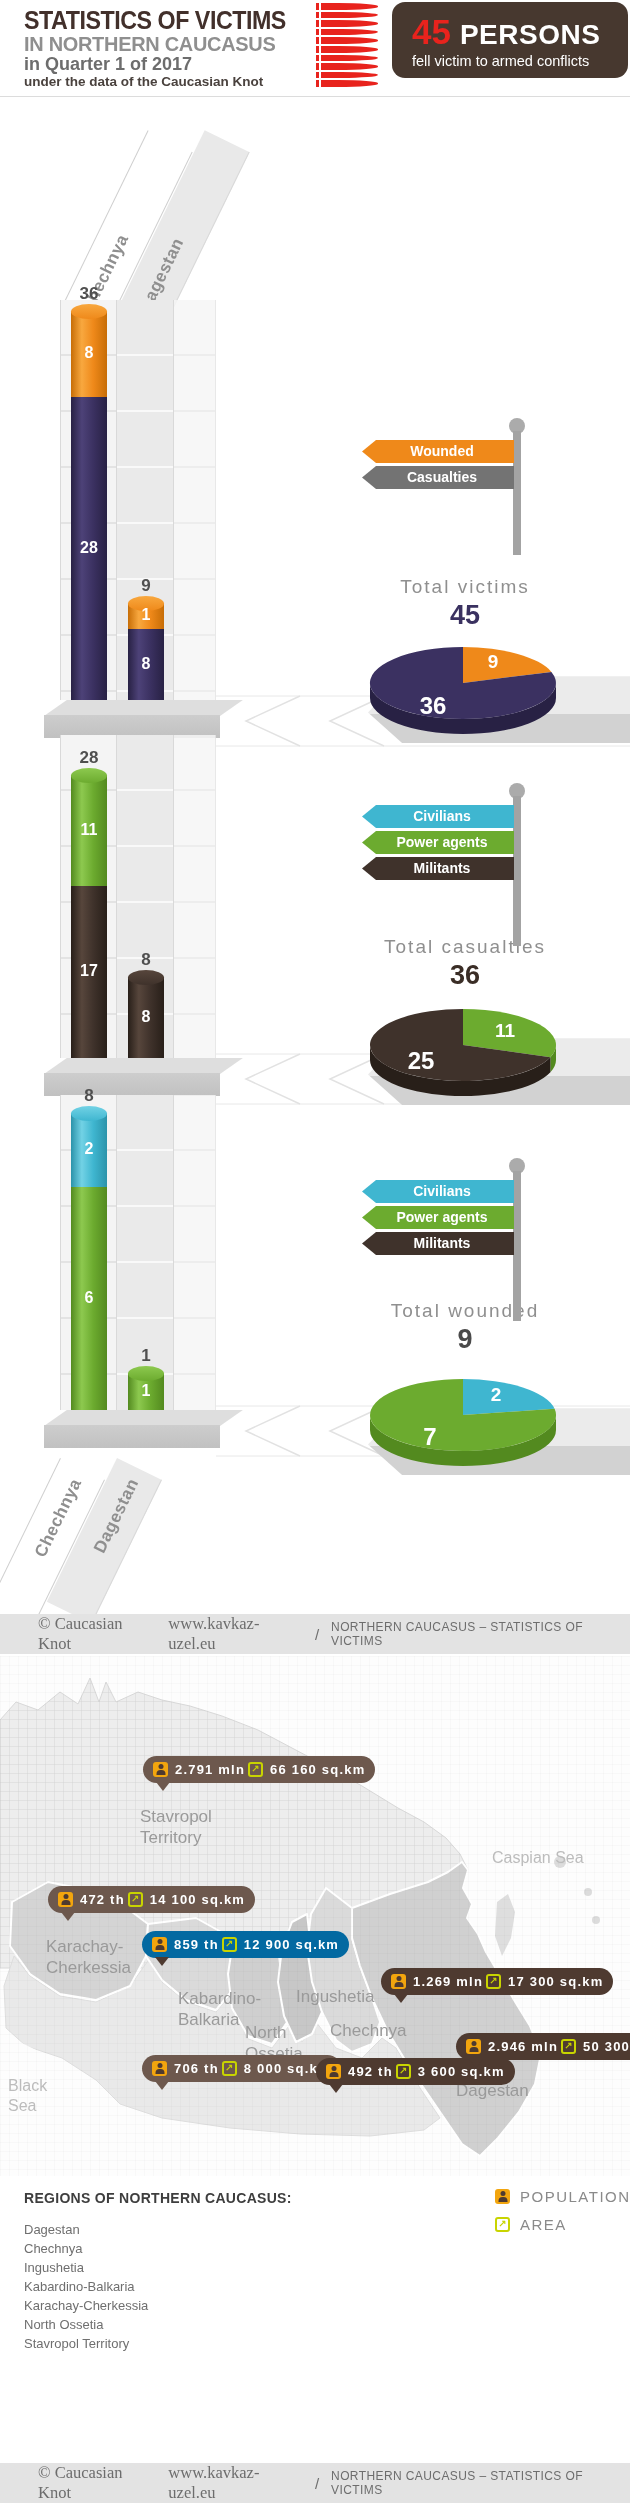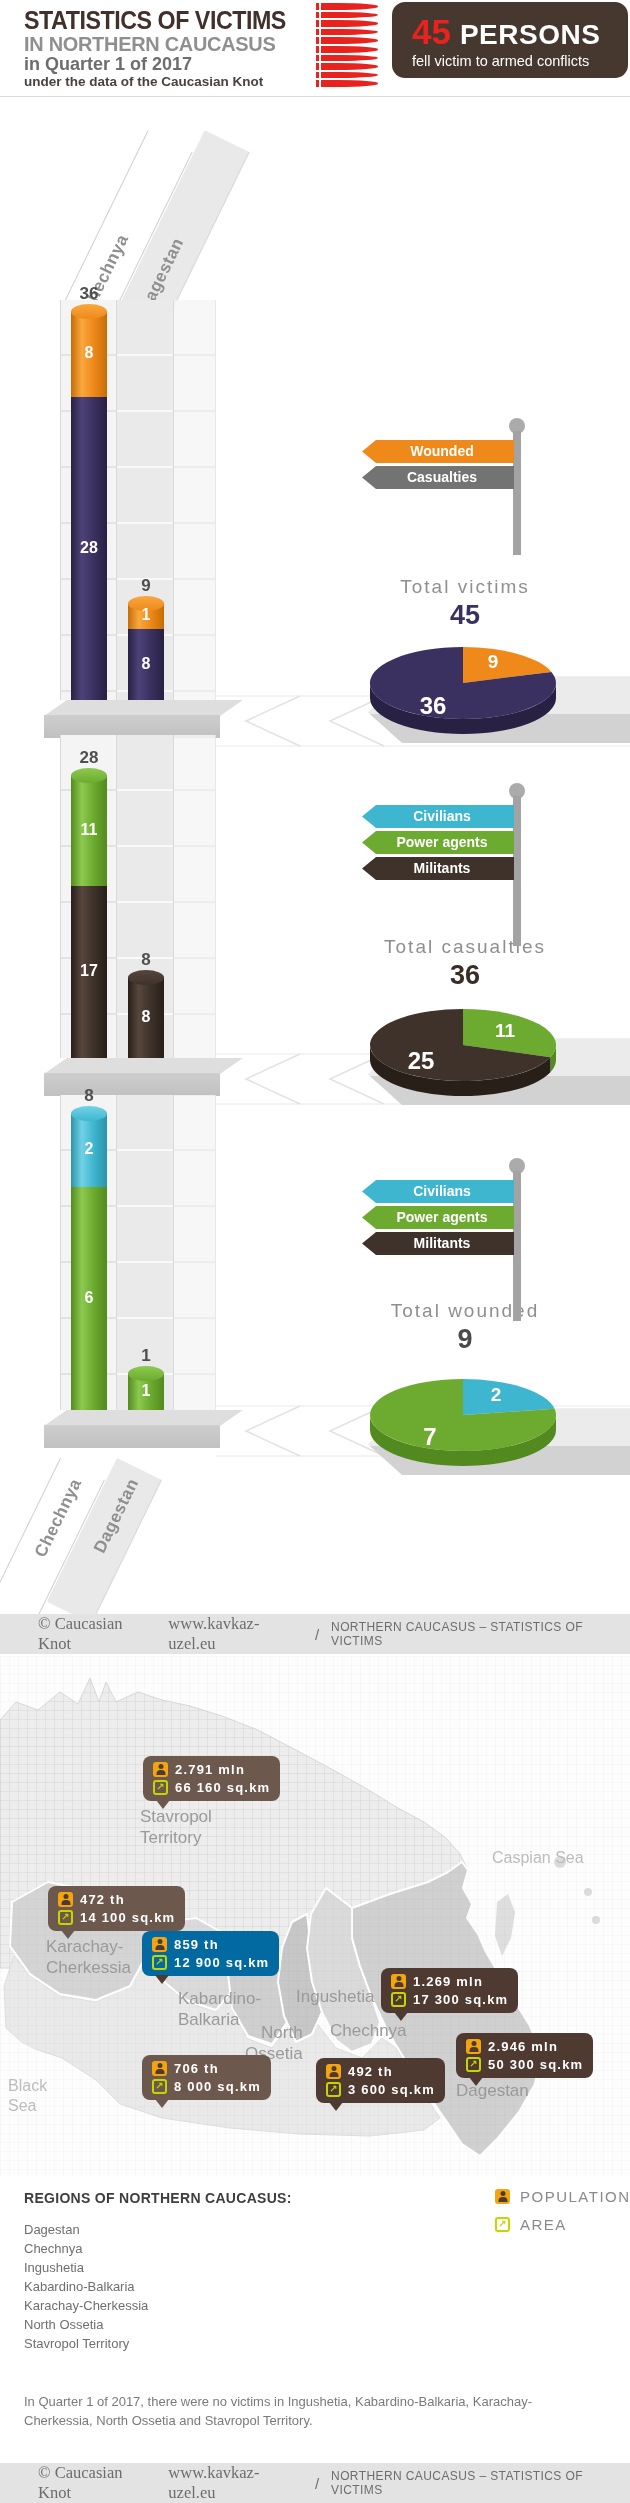--- a/index.html
+++ b/index.html
@@ -41,21 +41,21 @@
   #regions-heading{position:absolute;left:24px;top:2190px;font-size:14px;font-weight:bold;color:#3e3e3e;letter-spacing:.3px;}
   #note{position:absolute;left:24px;top:2392px;width:520px;font-size:13px;color:#7a7a7a;line-height:19px;}
   .lgrow{position:absolute;display:flex;align-items:center;gap:10px;}
   .lglabel{font-size:15px;color:#8a8a8a;letter-spacing:1.5px;}
   
   .ic-p{width:15px;height:15px;border-radius:3px;background:#f2a50e;position:relative;flex:0 0 auto;}
   .ic-p i{position:absolute;left:50%;top:2px;transform:translateX(-50%);width:5px;height:5px;border-radius:50%;background:#4e3a30;}
   .ic-p b{position:absolute;left:50%;bottom:2px;transform:translateX(-50%);width:9px;height:5px;border-radius:4px 4px 0 0;background:#4e3a30;}
   .ic-a{width:15px;height:15px;border-radius:3px;border:2px solid #c8d400;box-sizing:border-box;color:#c8d400;font-size:10px;line-height:10px;text-align:center;font-weight:bold;flex:0 0 auto;}
   
-  .tip{position:absolute;border-radius:8px;padding:6px 10px;display:flex;flex-direction:column;gap:3px;z-index:6;}
+  .tip{position:absolute;border-radius:14px;padding:6px 10px;display:flex;flex-direction:row;gap:3px;z-index:6;}
   .tip .trow{display:flex;align-items:center;gap:7px;}
   .tip .tval{font-size:13px;font-weight:bold;color:#fff;letter-spacing:1.2px;white-space:nowrap;}
   .tip .tail{position:absolute;left:13px;bottom:-8px;width:0;height:0;border-left:7px solid transparent;border-right:7px solid transparent;}
   .maplabel{position:absolute;font-size:17px;color:#9a9a9a;line-height:21px;white-space:pre-line;z-index:5;}
   .sealabel{position:absolute;font-size:16px;color:#bcbcbc;line-height:20px;white-space:pre-line;z-index:5;}
   .rlist-item{position:absolute;left:24px;font-size:13px;color:#6f6f6f;}
   
   .seg-label{position:absolute;color:#fff;font-weight:bold;text-align:center;z-index:4;}
   .bar-total{position:absolute;font-size:17px;font-weight:bold;color:#4f4f4f;text-align:center;width:60px;z-index:4;}
   .ltag{position:absolute;width:152px;height:23px;line-height:23px;text-align:center;padding-left:8px;box-sizing:border-box;font-size:14px;font-weight:bold;color:#fff;clip-path:polygon(14px 0,100% 0,100% 100%,14px 100%,0 50%);z-index:4;}
@@ -179,21 +179,20 @@
     <span class="ic-p">
         <i></i>
         <b></b>
       </span>
     <span class="lglabel">POPULATION</span>
   </div>
   <div class="lgrow" style="left:495px;top:2216px;">
     <span class="ic-a">↗</span>
     <span class="lglabel">AREA</span>
   </div>
-  <div id="note">In Quarter 1 of 2017, there were no victims in Ingushetia, Kabardino-Balkaria, Karachay-Cherkessia, North Ossetia and Stavropol Territory.</div>
 
   <div class="footer" style="top:2463px;">
     <span class="cc">© Caucasian Knot</span>
     <span class="site">www.kavkaz-uzel.eu</span>
     <span class="sep">/</span>
     <span class="cap">NORTHERN CAUCASUS – STATISTICS OF VICTIMS</span>
   </div>
 <div style="position: absolute; left: 60px; top: 300px; width: 57px; height: 400px; border-left: 1px solid rgb(217, 217, 217); border-right: 1px solid rgb(217, 217, 217); box-sizing: border-box; background: repeating-linear-gradient(rgb(244, 244, 244) 0px, rgb(244, 244, 244) 54px, rgb(227, 227, 227) 54px, rgb(227, 227, 227) 56px);"></div>
     <div style="position: absolute; left: 117px; top: 300px; width: 57px; height: 400px; border-right: 1px solid rgb(217, 217, 217); box-sizing: border-box; background: repeating-linear-gradient(rgb(234, 234, 234) 0px, rgb(234, 234, 234) 54px, rgb(249, 249, 249) 54px, rgb(249, 249, 249) 56px);"></div>
     <div style="position: absolute; left: 174px; top: 300px; width: 42px; height: 400px; border-right: 1px solid rgb(229, 229, 229); box-sizing: border-box; background: repeating-linear-gradient(rgb(246, 246, 246) 0px, rgb(246, 246, 246) 54px, rgb(235, 235, 235) 54px, rgb(235, 235, 235) 56px); opacity: 0.85;"></div>
@@ -350,21 +349,21 @@
           <b></b>
         </span>
         <span class="tval">706 th</span>
       </div>
       <div class="trow">
         <span class="ic-a">↗</span>
         <span class="tval">8 000 sq.km</span>
       </div>
       <div class="tail" style="border-top: 9px solid rgb(109, 88, 77);"></div>
     </div>
-    <div class="maplabel" style="position: absolute; left: 245px; top: 2022px; text-align: right;">North
+    <div class="maplabel" style="position: absolute; left: 245px; top: 2022px;">North
 Ossetia</div>
     <div class="tip" style="position: absolute; left: 316px; top: 2058px; background: rgb(78, 58, 48);">
       <div class="trow">
         <span class="ic-p">
           <i></i>
           <b></b>
         </span>
         <span class="tval">492 th</span>
       </div>
       <div class="trow">

